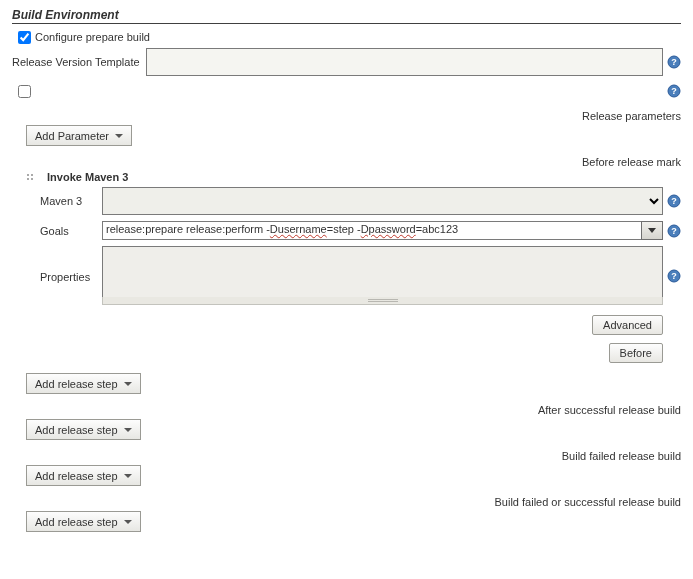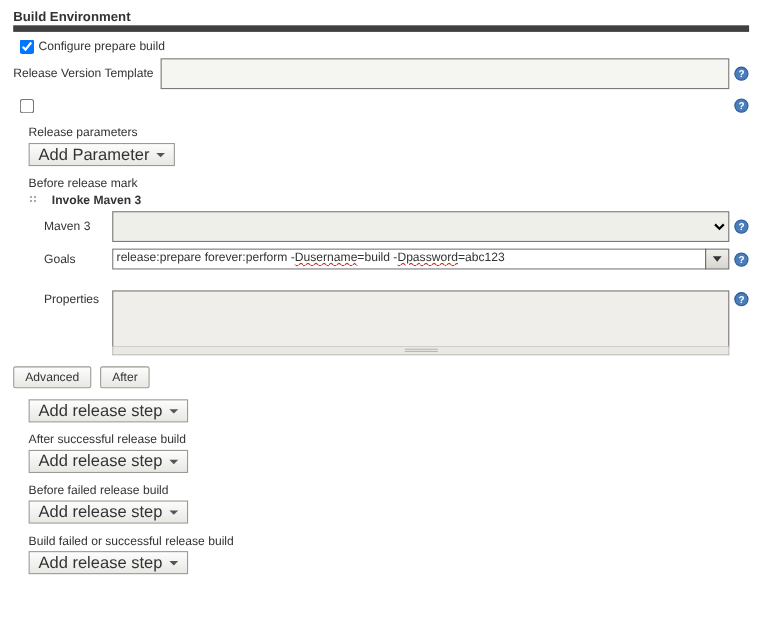--- a/index.html
+++ b/index.html
@@ -8,23 +8,24 @@
     font-size: 11px;
     color: #333;
     margin: 0;
     padding: 8px 12px;
     width: 693px;
     background: #fff;
   }
   .section-title {
     font-weight: bold;
     font-size: 12px;
-    border-bottom: 6px solid #404040;
+    border-bottom: 1px solid #404040;
     padding-bottom: 1px;
     margin-bottom: 4px;
+    font-style: italic;
   }
   .row {
     display: flex;
     align-items: center;
     margin: 2px 0;
     min-height: 18px;
   }
   .row .label {
     white-space: nowrap;
     margin-right: 6px;
@@ -55,21 +56,21 @@
     align-items: center;
     justify-content: center;
     flex-shrink: 0;
   }
   .help svg { display:block; }
   .indent1 { margin-left: 14px; }
   .indent2 { margin-left: 28px; }
   .btn {
     display: inline-flex;
     align-items: center;
-    font-size: 15px;
+    font-size: 11px;
     color: #333;
     background: linear-gradient(#fdfdfd,#e7e7e3);
     border: 1px solid #9a9a94;
     padding: 2px 8px;
     border-radius: 0;
     cursor: pointer;
     height: 21px;
     justify-content: center;
   }
   .btn .caret {
@@ -149,36 +150,38 @@
     position:absolute;
     left:50%; top:2px;
     transform:translateX(-50%);
     width:30px; height:3px;
     background:
       linear-gradient(#b8b7b1,#b8b7b1) 0 0/30px 1px no-repeat,
       linear-gradient(#b8b7b1,#b8b7b1) 0 2px/30px 1px no-repeat;
   }
   .right-btns {
     display:flex;
+    flex-direction:column;
     align-items:flex-end;
     gap:8px;
     margin: 10px 18px 10px 0;
   }
   .plain-btn {
     font-size:11px;
     color:#333;
     background:linear-gradient(#fdfdfd,#e8e7e2);
     border:1px solid #9a9a94;
     padding:3px 10px;
     border-radius:2px;
     cursor:pointer;
   }
   .group-label {
     margin: 10px 0 3px 14px;
     font-size:11px;
+    text-align:right;
   }
   .underline-wavy {
     text-decoration: underline wavy #c0392b;
     text-decoration-thickness: 1px;
   }
 </style>
 </head>
 <body>
 
 <div class="section-title">Build Environment</div>
@@ -233,68 +236,68 @@
     <svg width="14" height="14">
         <circle cx="7" cy="7" r="6" fill="#4a7ebb" stroke="#2a5a99"></circle>
         <text x="7" y="10" text-anchor="middle" font-size="9" fill="#fff" font-family="Arial" font-weight="bold">?</text>
       </svg>
   </span>
 </div>
 
 <div class="row indent2" style="margin-top:6px;justify-content:space-between;">
   <span class="field-label">Goals</span>
   <div class="goals-wrap">
-    <div class="goals-input" contenteditable="false" style=""><span>release:prepare forever:perform -</span><span class="underline-wavy">Dusername</span><span>=build -</span><span class="underline-wavy">Dpassword</span><span>=abc123</span></div>
+    <div class="goals-input" contenteditable="false" style=""><span>release:prepare release:perform -</span><span class="underline-wavy">Dusername</span><span>=step -</span><span class="underline-wavy">Dpassword</span><span>=abc123</span></div>
     <div class="expand-btn">
         <span class="caret"></span>
       </div>
   </div>
   <span class="help">
     <svg width="14" height="14">
         <circle cx="7" cy="7" r="6" fill="#4a7ebb" stroke="#2a5a99"></circle>
         <text x="7" y="10" text-anchor="middle" font-size="9" fill="#fff" font-family="Arial" font-weight="bold">?</text>
       </svg>
   </span>
 </div>
 
-<div class="row indent2" style="margin-top:19px; align-items:flex-start;">
+<div class="row indent2" style="margin-top:6px; align-items:center;">
   <span class="field-label" style="padding-top:2px">Properties</span>
   <div style="flex:1; display:flex; flex-direction:column;">
     <textarea class="props" style=""></textarea>
     <div class="resizer"></div>
   </div>
   <span class="help" style="margin-top:1px">
     <svg width="14" height="14">
         <circle cx="7" cy="7" r="6" fill="#4a7ebb" stroke="#2a5a99"></circle>
         <text x="7" y="10" text-anchor="middle" font-size="9" fill="#fff" font-family="Arial" font-weight="bold">?</text>
       </svg>
   </span>
 </div>
 
 <div class="right-btns">
   <button class="plain-btn">Advanced</button>
-  <button class="plain-btn">After</button>
+  <button class="plain-btn">Before</button>
 </div>
 
 <div class="indent1" style="margin-top:4px;">
   <div class="btn">
     <span>Add release step</span>
     <span class="caret"></span>
   </div>
 </div>
 
 <div class="group-label">After successful release build</div>
 <div class="indent1">
   <div class="btn">
     <span>Add release step</span>
     <span class="caret"></span>
   </div>
 </div>
 
-<div class="group-label">Before failed release build</div>
+<div class="group-label">Build failed release build</div>
 <div class="indent1">
   <div class="btn">
     <span>Add release step</span>
     <span class="caret"></span>
   </div>
 </div>
 
 <div class="group-label">Build failed or successful release build</div>
 <div class="indent1">
   <div class="btn">

